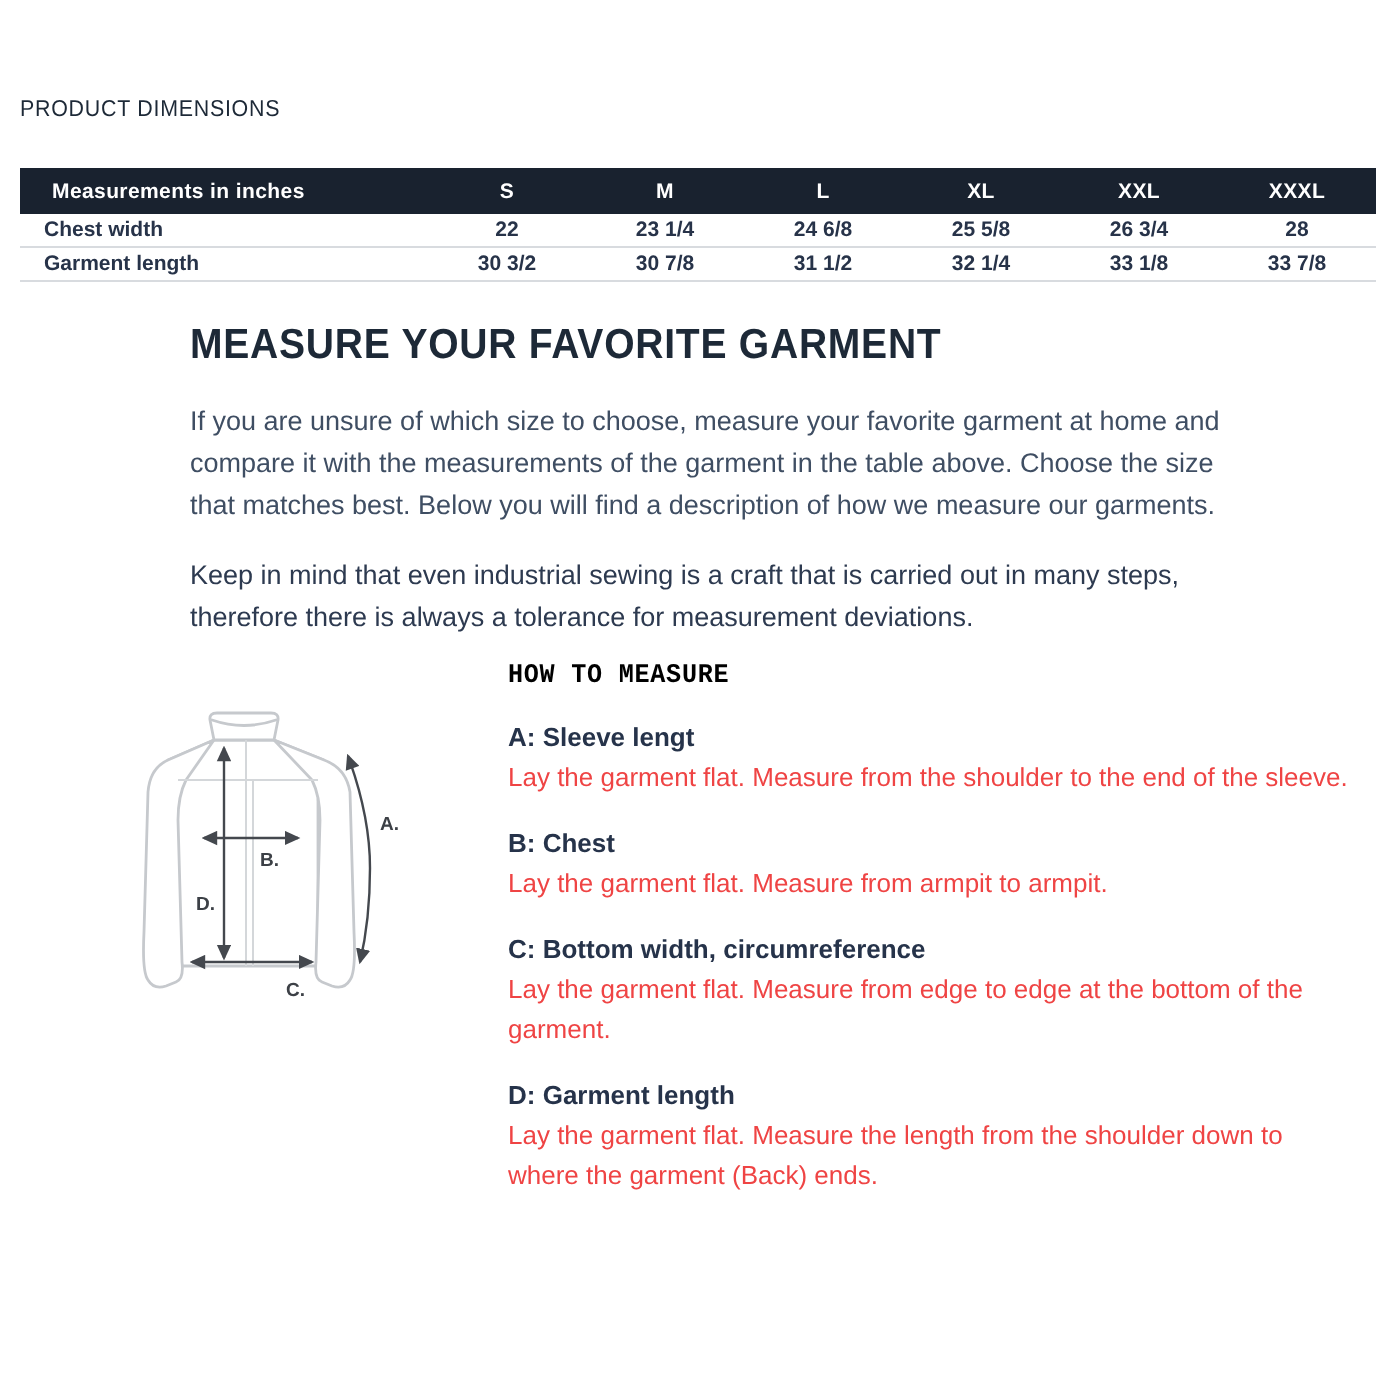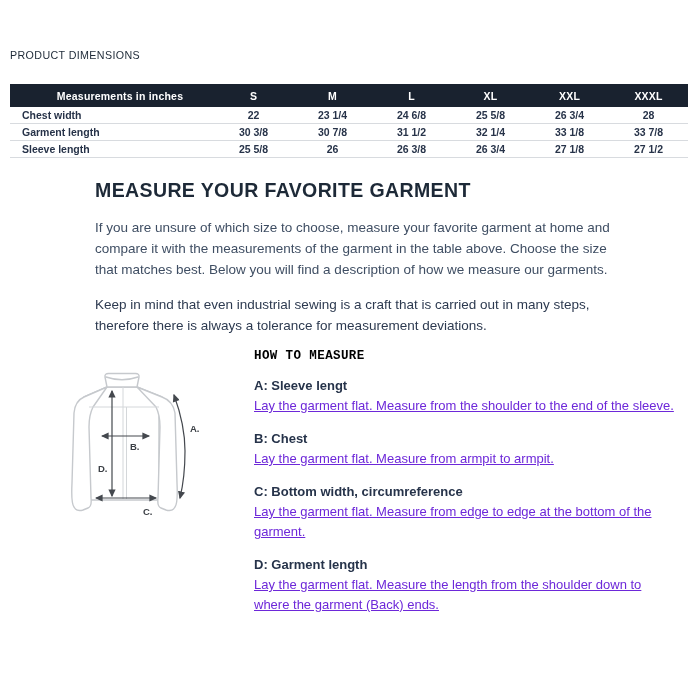--- a/index.html
+++ b/index.html
@@ -12,39 +12,39 @@
   
   .page-title{margin:49px 0 0 10px;font-size:11.5px;line-height:13px;font-weight:400;color:#1d2937;}
   
   .dim-table{margin:22px 0 0 10px;width:678px;border-collapse:collapse;table-layout:fixed;}
   .dim-table col.c-lbl{width:204px;}
   .dim-table col.c-sz{width:79px;}
   .dim-table thead th{
     background:#19222f;color:#ffffff;font-size:10.5px;font-weight:700;
     height:23px;padding:0;text-align:center;letter-spacing:.2px;
   }
-  .dim-table thead th.lbl{text-align:center;padding-left:16px;}
+  .dim-table thead th.lbl{text-align:left;padding-left:16px;}
   .dim-table tbody td{
     font-size:10.5px;font-weight:700;color:#273349;height:16px;padding:0;
     text-align:center;border-bottom:1px solid #d8dbdf;background:#ffffff;
   }
   .dim-table tbody td.lbl{text-align:left;padding-left:12px;}
   
   .measure{margin:22px 60px 0 95px;}
   .h2{font-size:21px;line-height:19px;font-weight:700;color:#1d2937;margin:0;}
   .para{font-size:13.5px;line-height:21px;color:#3f4e63;margin:18px 0 0 0;white-space:pre-line;}
   .para.note{font-weight:400;color:#2d3a50;margin-top:14px;}
   
   .howto{display:flex;margin-top:12px;align-items:flex-start;}
   .diagram-wrap{width:150px;margin-left:62px;margin-top:17px;flex:none;}
   .howto-col{margin-left:42px;width:424px;flex:none;}
   .h3{font-size:13.5px;line-height:15px;font-weight:700;color:#000000;margin:0 0 6px 0;font-family:Liberation Mono, monospace;}
   .mi{margin-top:13px;}
   .mi-label{font-size:13px;line-height:20px;font-weight:700;color:#26334a;}
-  .mi-text{font-size:13px;line-height:20px;color:#6d28d9;white-space:pre-line;text-decoration:underline;}
+  .mi-text{font-size:13px;line-height:20px;color:#ef4444;white-space:pre-line;}
   svg text{font-family:"Liberation Sans",sans-serif;font-size:9.5px;font-weight:600;fill:#3c4046;}
 </style>
 </head>
 <body>
 
 <h1 class="page-title"><span class="cond">PRODUCT DIMENSIONS</span></h1>
 
 <table class="dim-table">
   <colgroup>
     <col class="c-lbl">
@@ -71,35 +71,26 @@
       <td class="lbl">Chest width</td>
       <td>22</td>
       <td>23 1/4</td>
       <td>24 6/8</td>
       <td>25 5/8</td>
       <td>26 3/4</td>
       <td>28</td>
     </tr>
     <tr>
       <td class="lbl">Garment length</td>
-      <td>30 3/8</td>
+      <td>30 3/2</td>
       <td>30 7/8</td>
       <td>31 1/2</td>
       <td>32 1/4</td>
       <td>33 1/8</td>
       <td>33 7/8</td>
-    </tr>
-    <tr>
-      <td class="lbl">Sleeve length</td>
-      <td>25 5/8</td>
-      <td>26</td>
-      <td>26 3/8</td>
-      <td>26 3/4</td>
-      <td>27 1/8</td>
-      <td>27 1/2</td>
     </tr>
   </tbody>
 </table>
 
 <div class="measure">
   <h2 class="h2"><span class="cond">MEASURE YOUR FAVORITE GARMENT</span></h2>
   <p class="para">If you are unsure of which size to choose, measure your favorite garment at home and
 compare it with the measurements of the garment in the table above. Choose the size
 that matches best. Below you will find a description of how we measure our garments.</p>
   <p class="para note">Keep in mind that even industrial sewing is a craft that is carried out in many steps,

